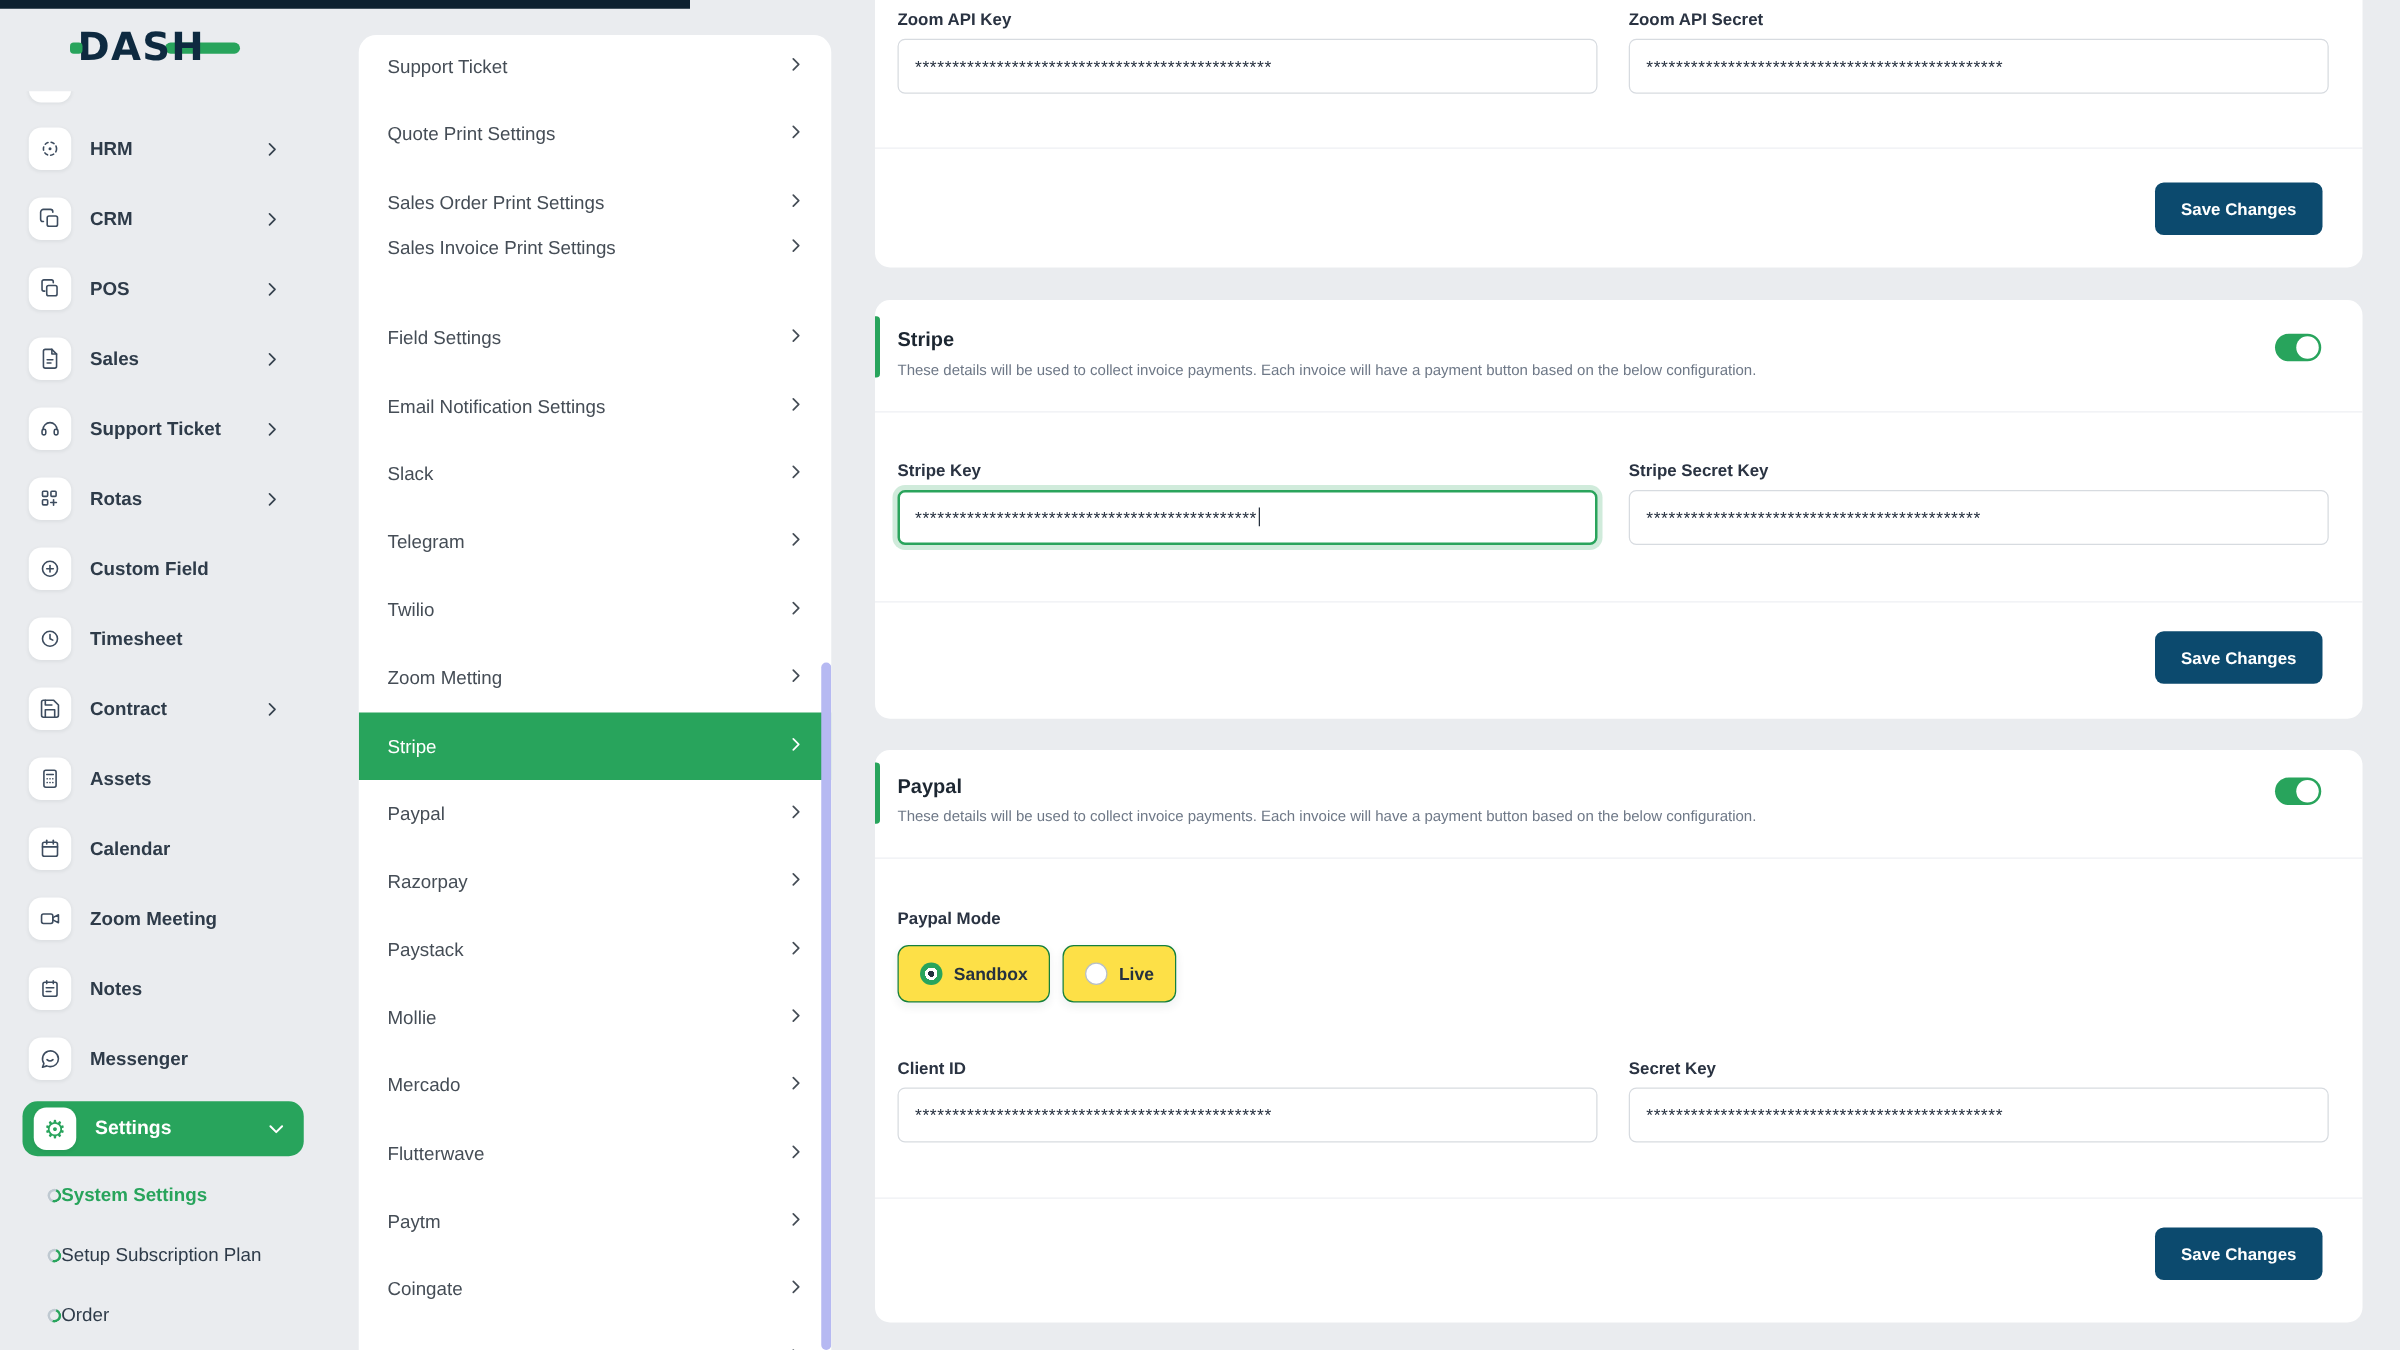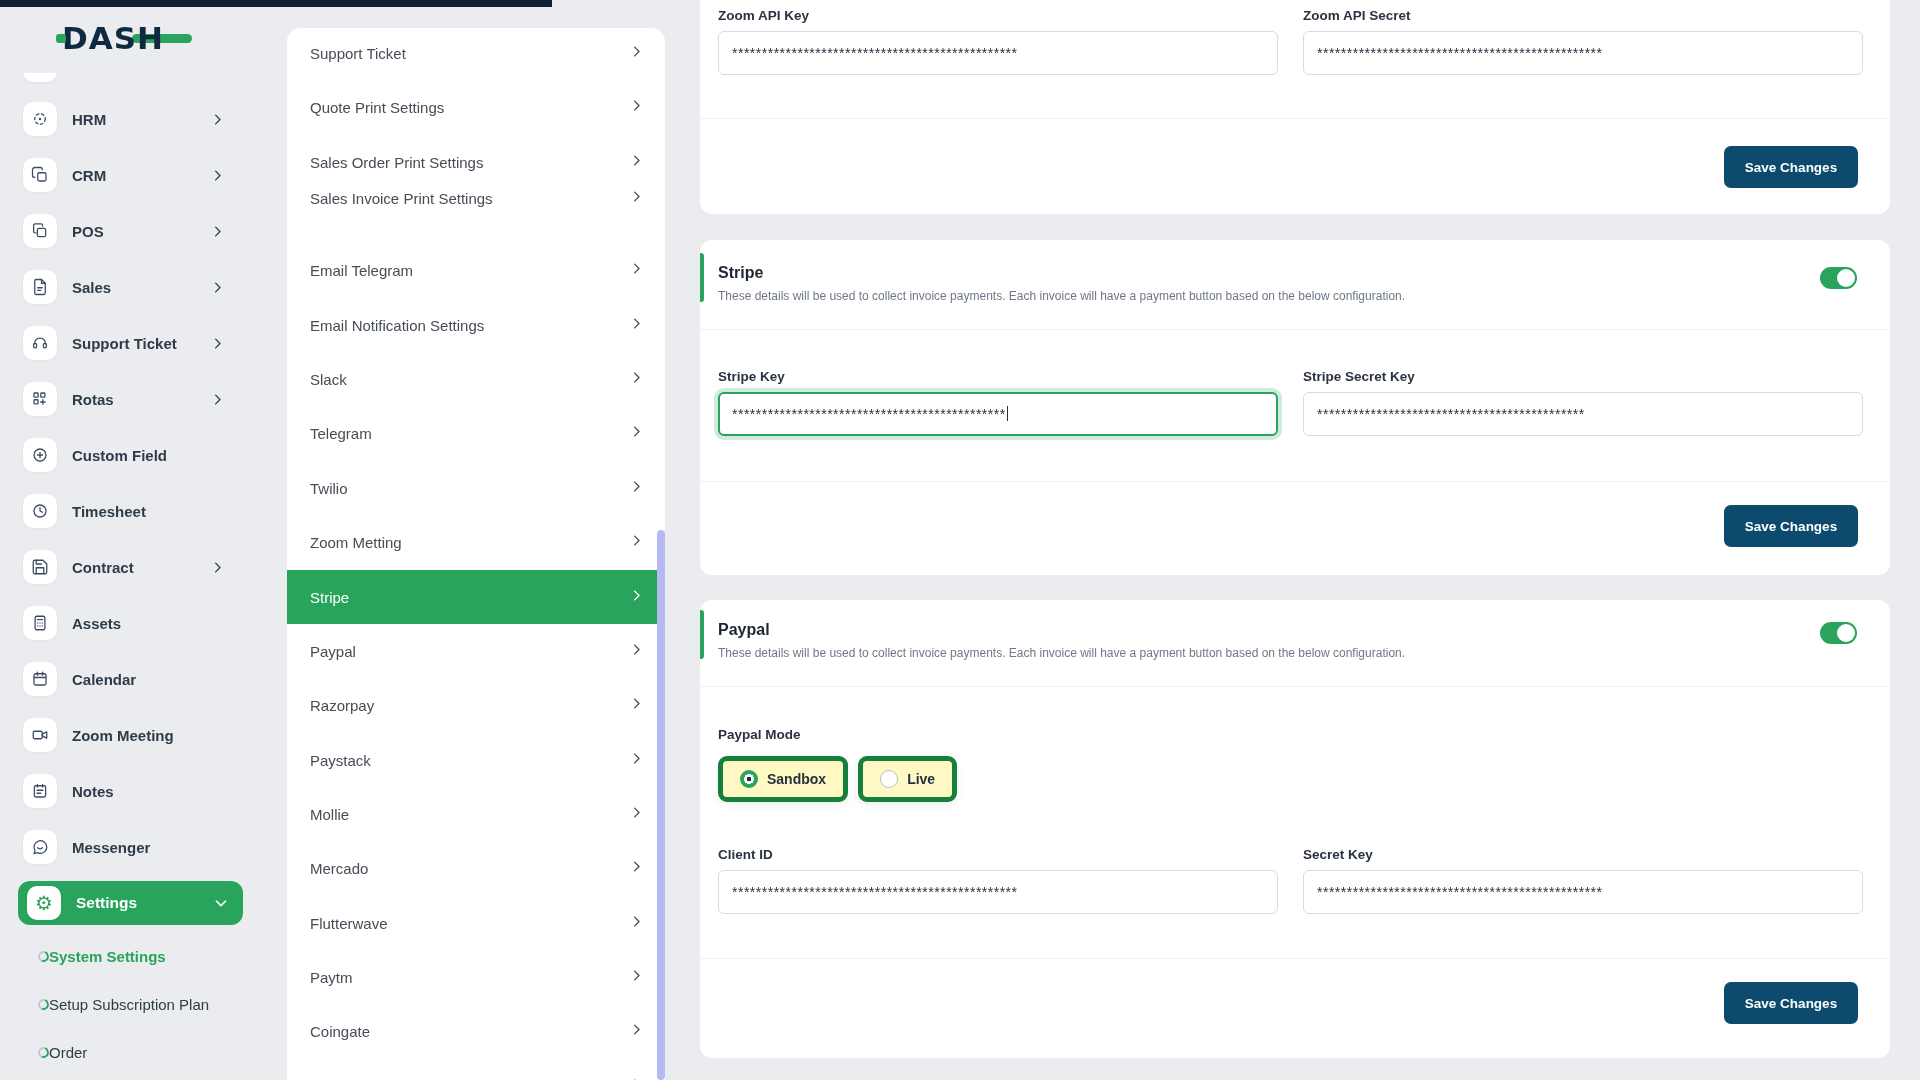--- a/index.html
+++ b/index.html
@@ -78,21 +78,21 @@
   .card-zoom .divider { margin-top:43px; }
   .card-stripe .divider { margin-top:45px; }
   .card-paypal .divider { margin-top:44px; }
   .footer { display:flex; justify-content:flex-end; padding:23px 32px 0 0; }
   .card-zoom .footer { padding-top:27px; }
   .btn { height:42px; min-width:134px; padding:0 16px; background:#0c4a6e; color:#fff; border:none; border-radius:7px;
     font-size:13.5px; font-weight:600; font-family:inherit; cursor:pointer; }
 
   .mode-label { padding:40px 18px 0; font-size:13.5px; font-weight:700; color:#2a3342; }
   .mode-row { display:flex; gap:10px; padding:14px 18px 0; }
-  .mode-box { height:46px; display:flex; align-items:center; gap:9px; background:#fef9c3; border:5px solid #15803d;
+  .mode-box { height:46px; display:flex; align-items:center; gap:9px; background:#fde047; border:1px solid #15803d;
     border-radius:9px; box-shadow:0 3px 8px rgba(25,39,52,.07); padding:0 17px; cursor:pointer;
     font-size:14px; font-weight:600; color:#25313f; }
   .radio { width:18px; height:18px; border-radius:50%; flex:0 0 auto; }
   .radio.checked { background:radial-gradient(circle,#22303e 0 2.5px,#fff 2.5px 5px,#28a45c 5px 9px); }
   .radio.unchecked { border:1.5px solid #b7bfc7; background:#fff; }
 </style>
 </head>
 <body>
 
 <div class="app">
@@ -341,21 +341,21 @@
               <polyline points="9 5 16 12 9 19"></polyline>
             </svg></span>
   </div>
         <div class="nav-item " style="top:143px">
     <span>Sales Invoice Print Settings</span>
     <span class="chev"><svg width="15" height="15" viewBox="0 0 24 24" fill="none" stroke="currentColor" stroke-width="2.2" stroke-linecap="round" stroke-linejoin="round">
               <polyline points="9 5 16 12 9 19"></polyline>
             </svg></span>
   </div>
         <div class="nav-item " style="top:215px">
-    <span>Email Telegram</span>
+    <span>Field Settings</span>
     <span class="chev"><svg width="15" height="15" viewBox="0 0 24 24" fill="none" stroke="currentColor" stroke-width="2.2" stroke-linecap="round" stroke-linejoin="round">
               <polyline points="9 5 16 12 9 19"></polyline>
             </svg></span>
   </div>
         <div class="nav-item " style="top:270px">
     <span>Email Notification Settings</span>
     <span class="chev"><svg width="15" height="15" viewBox="0 0 24 24" fill="none" stroke="currentColor" stroke-width="2.2" stroke-linecap="round" stroke-linejoin="round">
               <polyline points="9 5 16 12 9 19"></polyline>
             </svg></span>
   </div>

